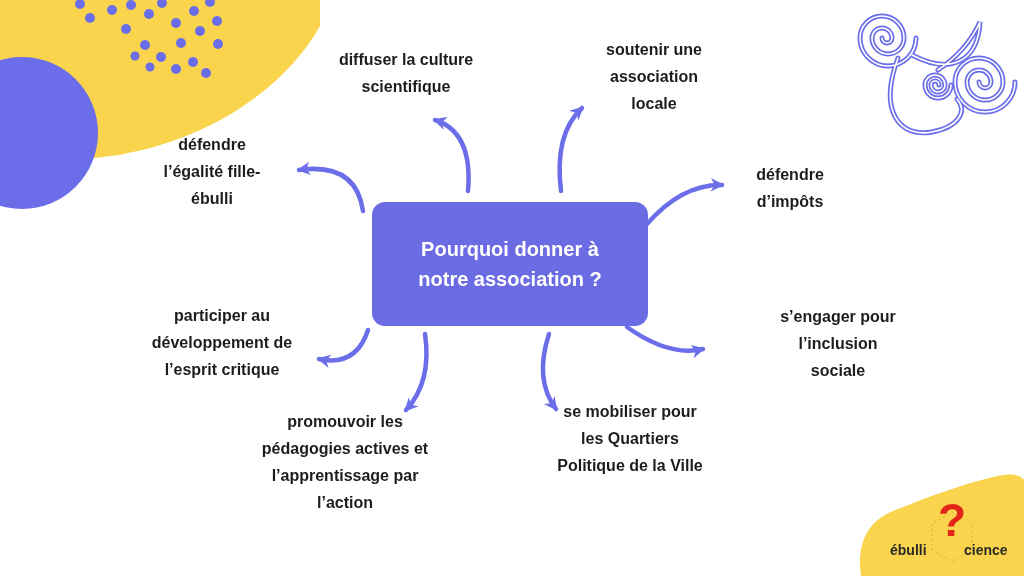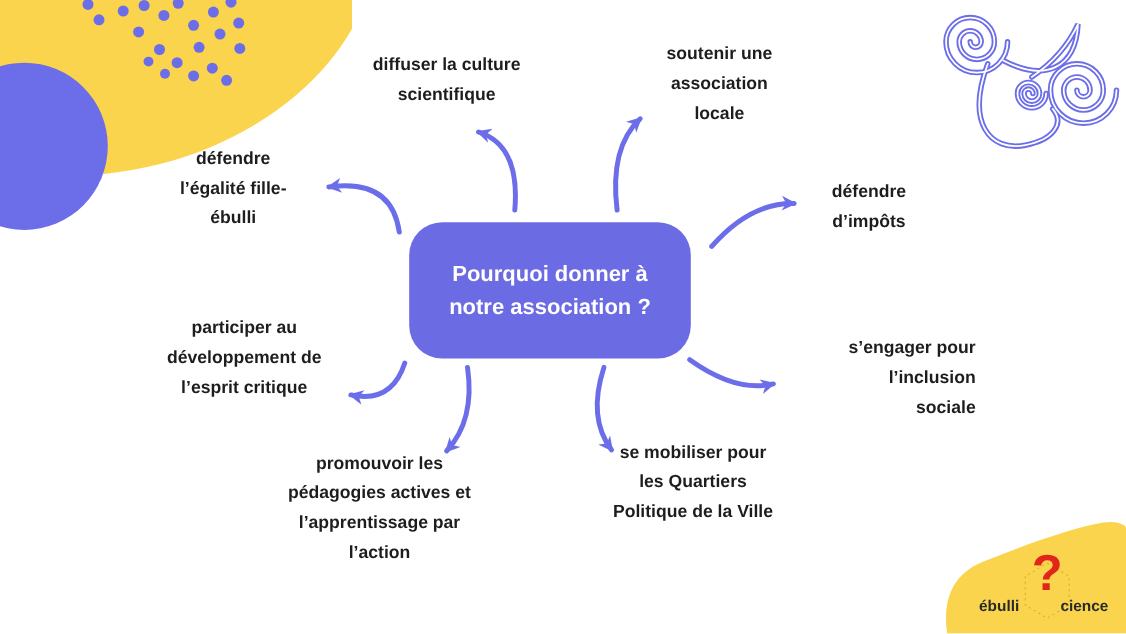--- a/index.html
+++ b/index.html
@@ -9,22 +9,22 @@
     font-family:"Liberation Sans", sans-serif;
     --accent:#6B6EE8; --box:#6B6BE4; --yellow:#F9D44C; --text:#1D1D1F; --logo_red:#E2251B;
   }
   .deco{position:absolute;pointer-events:none;}
   .node-label{
     position:absolute;
     font-weight:700;font-size:16px;line-height:27px;
     color:var(--text);text-align:center;white-space:pre-line;
   }
   .center-node{
-    position:absolute;left:372px;top:202px;width:256px;height:124px;
-    background:var(--box);border-radius:30px;
+    position:absolute;left:372px;top:202px;width:276px;height:124px;
+    background:var(--box);border-radius:13px;
     display:flex;align-items:center;justify-content:center;
   }
   .center-node .center-label{
     color:#ffffff;font-weight:700;font-size:20px;line-height:30px;
     text-align:center;white-space:pre-line;
   }
   .logo{position:absolute;left:880px;top:505px;width:144px;height:60px;}
   .logo .l-left{position:absolute;left:10px;top:25px;font-size:14px;font-weight:700;color:#2a2a2a;margin-top:12px;}
   .logo .l-mark{position:absolute;left:58px;top:-12px;font-size:46px;font-weight:800;color:var(--logo_red);}
   .logo .l-right{position:absolute;left:84px;top:37px;font-size:14px;font-weight:700;color:#2a2a2a;}
@@ -104,31 +104,31 @@
 notre association ?</div>
 </div>
 
 <div class="node-label" style="left:296px;top:46px;width:220px;">diffuser la culture
 scientifique</div>
 <div class="node-label" style="left:579px;top:36px;width:150px;">soutenir une
 association
 locale</div>
 <div class="node-label" style="left:725px;top:161px;width:130px;">défendre
 d’impôts</div>
-<div class="node-label" style="left:707px;top:303px;width:180px;text-align:right;">s’engager pour
+<div class="node-label" style="left:748px;top:303px;width:180px;">s’engager pour
 l’inclusion
 sociale</div>
 <div class="node-label" style="left:525px;top:398px;width:210px;">se mobiliser pour
 les Quartiers
 Politique de la Ville</div>
 <div class="node-label" style="left:233px;top:408px;width:224px;">promouvoir les
 pédagogies actives et
 l’apprentissage par
 l’action</div>
-<div class="node-label" style="left:117px;top:285px;width:210px;">participer au
+<div class="node-label" style="left:117px;top:302px;width:210px;">participer au
 développement de
 l’esprit critique</div>
 <div class="node-label" style="left:132px;top:131px;width:160px;">défendre
 l’égalité fille-
 ébulli</div>
 
 <svg class="deco" style="left:850px;top:460px" width="174" height="116" viewBox="850 460 174 116">
   <path d="M861,576 C857,548 864,523 893,511 C935,494 975,480 1003,475 C1015,473 1024,477 1024,481 L1024,576 Z" style="fill:var(--yellow)"></path>
   <path d="M952,512 L972,524 L972,550 L952,562 L932,550 L932,524 Z" fill="none" stroke="#caa52e" stroke-width="1" stroke-dasharray="2 3" opacity="0.7"></path>
 </svg>

